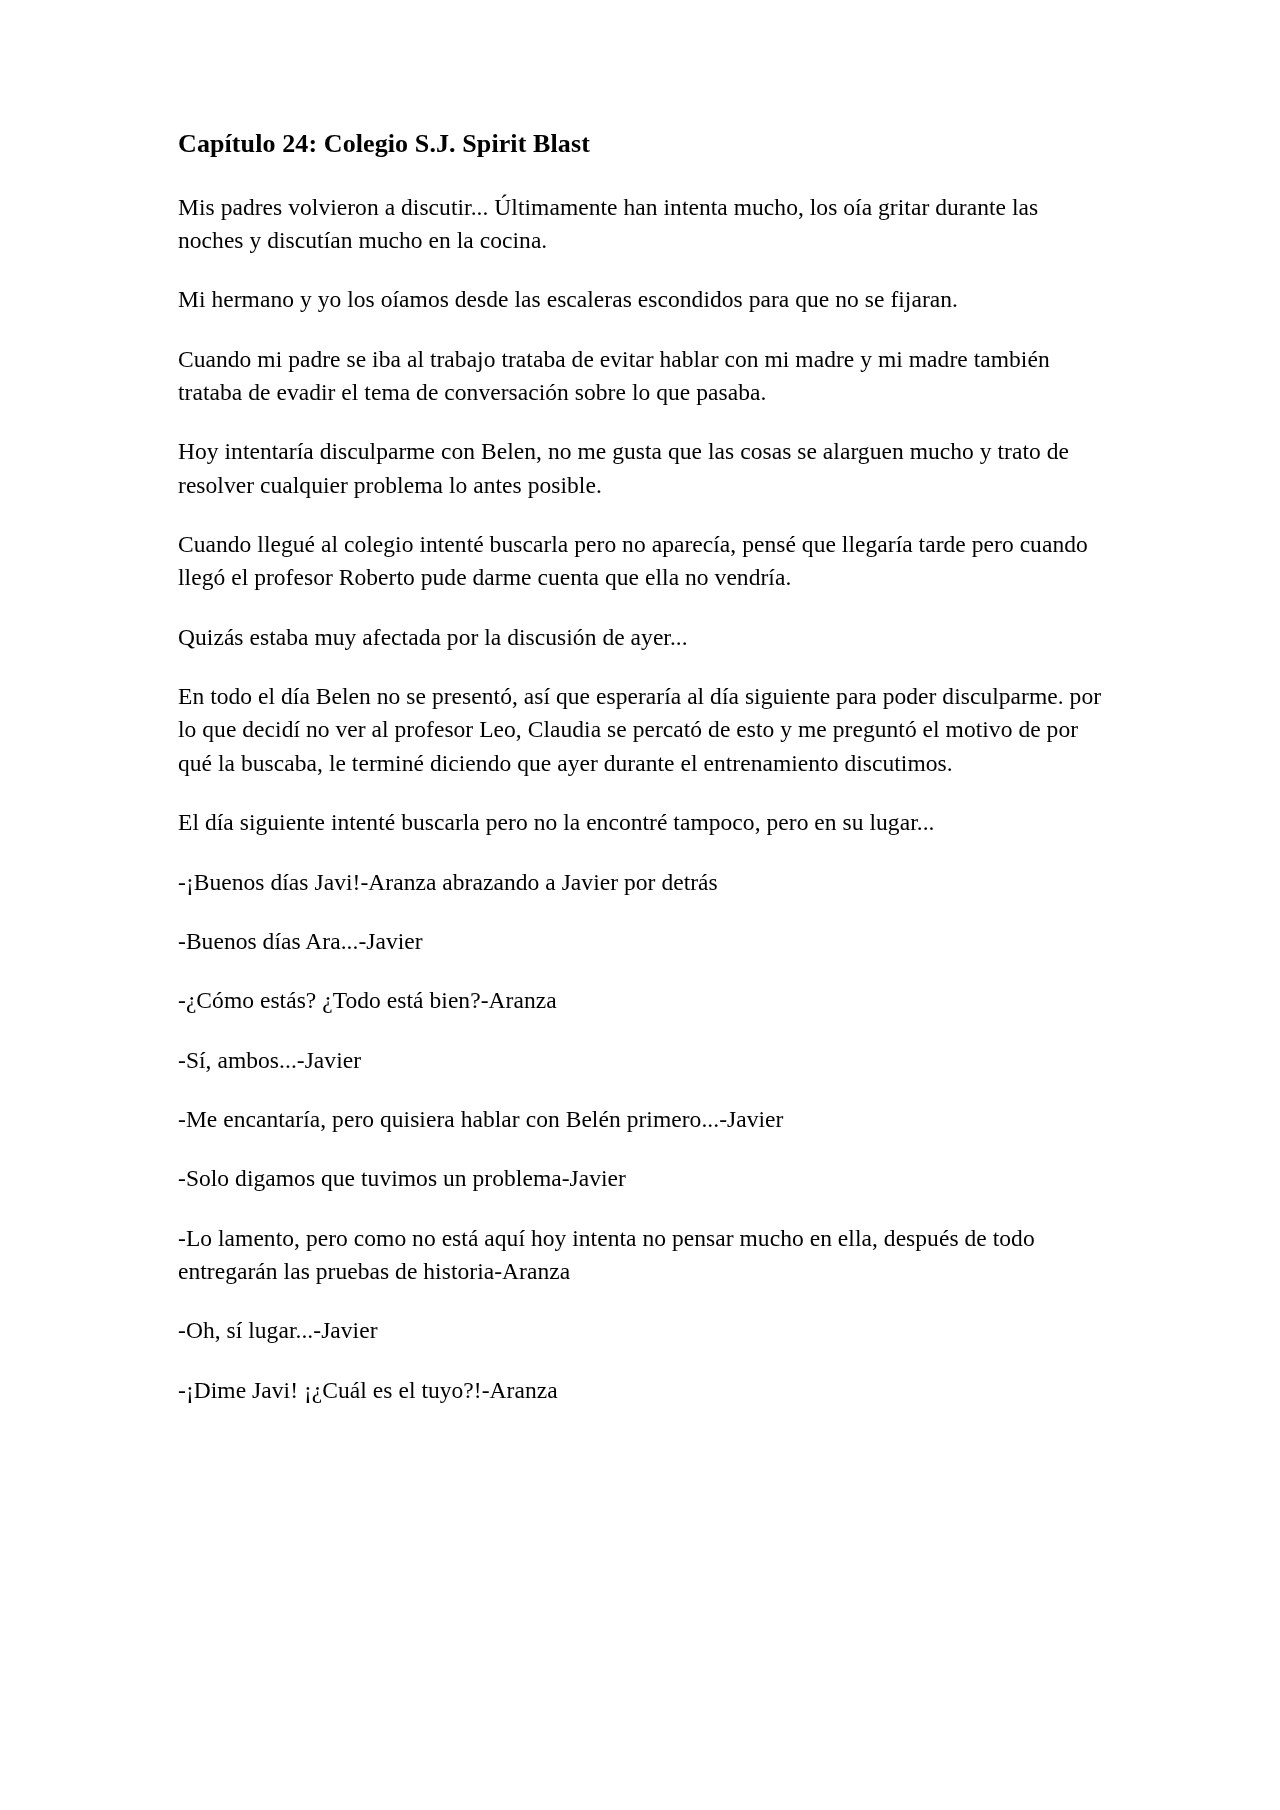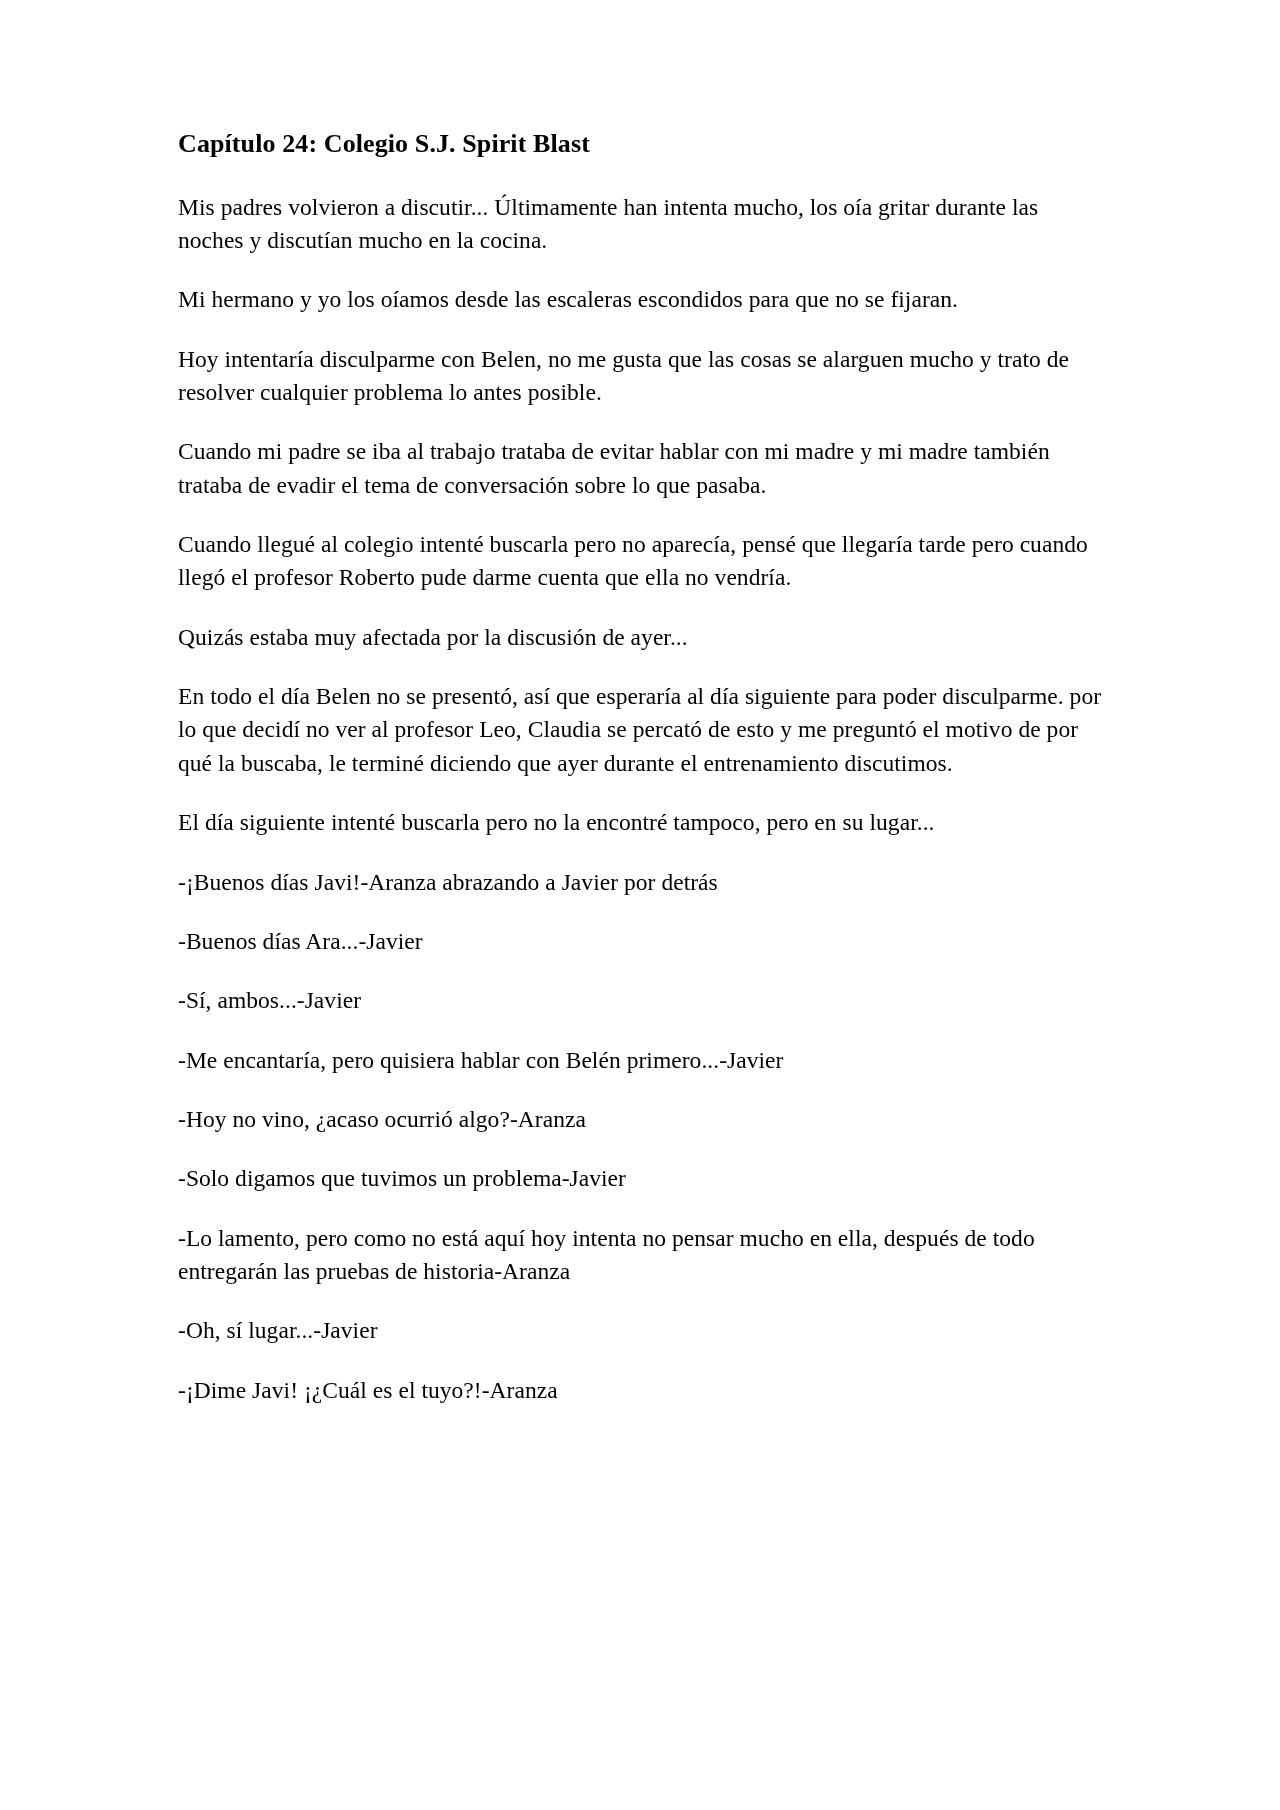--- a/index.html
+++ b/index.html
@@ -41,29 +41,29 @@
   }
 </style>
 </head>
 <body>
 
 <div class="page">
   <h1 class="doc-title">Capítulo 24: Colegio S.J. Spirit Blast</h1>
   <div class="body-text">
     <p class="para">Mis padres volvieron a discutir... Últimamente han intenta mucho, los oía gritar durante las noches y discutían mucho en la cocina.</p>
     <p class="para">Mi hermano y yo los oíamos desde las escaleras escondidos para que no se fijaran.</p>
+    <p class="para">Cuando mi padre se iba al trabajo trataba de evitar hablar con mi madre y mi madre también trataba de evadir el tema de conversación sobre lo que pasaba.</p>
     <p class="para">Hoy intentaría disculparme con Belen, no me gusta que las cosas se alarguen mucho y trato de resolver cualquier problema lo antes posible.</p>
-    <p class="para">Cuando mi padre se iba al trabajo trataba de evitar hablar con mi madre y mi madre también trataba de evadir el tema de conversación sobre lo que pasaba.</p>
     <p class="para">Cuando llegué al colegio intenté buscarla pero no aparecía, pensé que llegaría tarde pero cuando llegó el profesor Roberto pude darme cuenta que ella no vendría.</p>
     <p class="para">Quizás estaba muy afectada por la discusión de ayer...</p>
     <p class="para">En todo el día Belen no se presentó, así que esperaría al día siguiente para poder disculparme. por lo que decidí no ver al profesor Leo, Claudia se percató de esto y me preguntó el motivo de por qué la buscaba, le terminé diciendo que ayer durante el entrenamiento discutimos.</p>
     <p class="para">El día siguiente intenté buscarla pero no la encontré tampoco, pero en su lugar...</p>
     <p class="para">-¡Buenos días Javi!-Aranza abrazando a Javier por detrás</p>
     <p class="para">-Buenos días Ara...-Javier</p>
+    <p class="para">-¿Cómo estás? ¿Todo está bien?-Aranza</p>
     <p class="para">-Sí, ambos...-Javier</p>
     <p class="para">-Me encantaría, pero quisiera hablar con Belén primero...-Javier</p>
-    <p class="para">-Hoy no vino, ¿acaso ocurrió algo?-Aranza</p>
     <p class="para">-Solo digamos que tuvimos un problema-Javier</p>
     <p class="para">-Lo lamento, pero como no está aquí hoy intenta no pensar mucho en ella, después de todo entregarán las pruebas de historia-Aranza</p>
     <p class="para">-Oh, sí lugar...-Javier</p>
     <p class="para">-¡Dime Javi! ¡¿Cuál es el tuyo?!-Aranza</p>
   </div>
 </div>
 
 </body></html>

